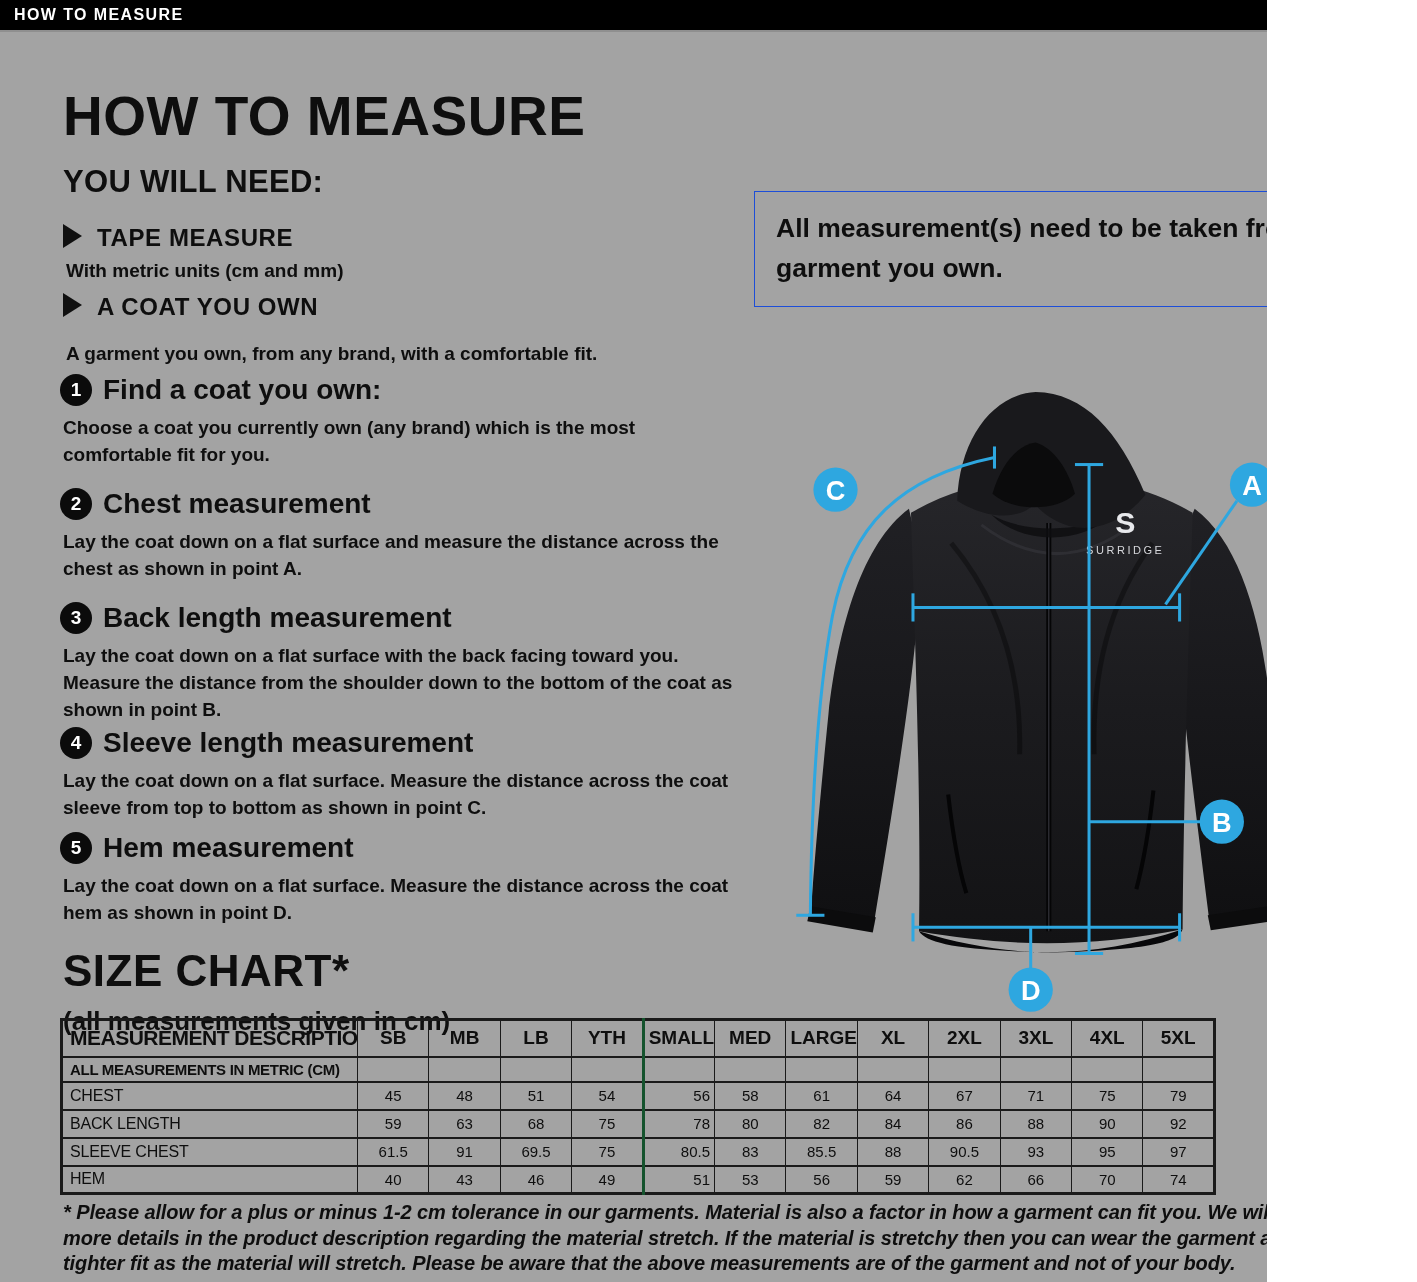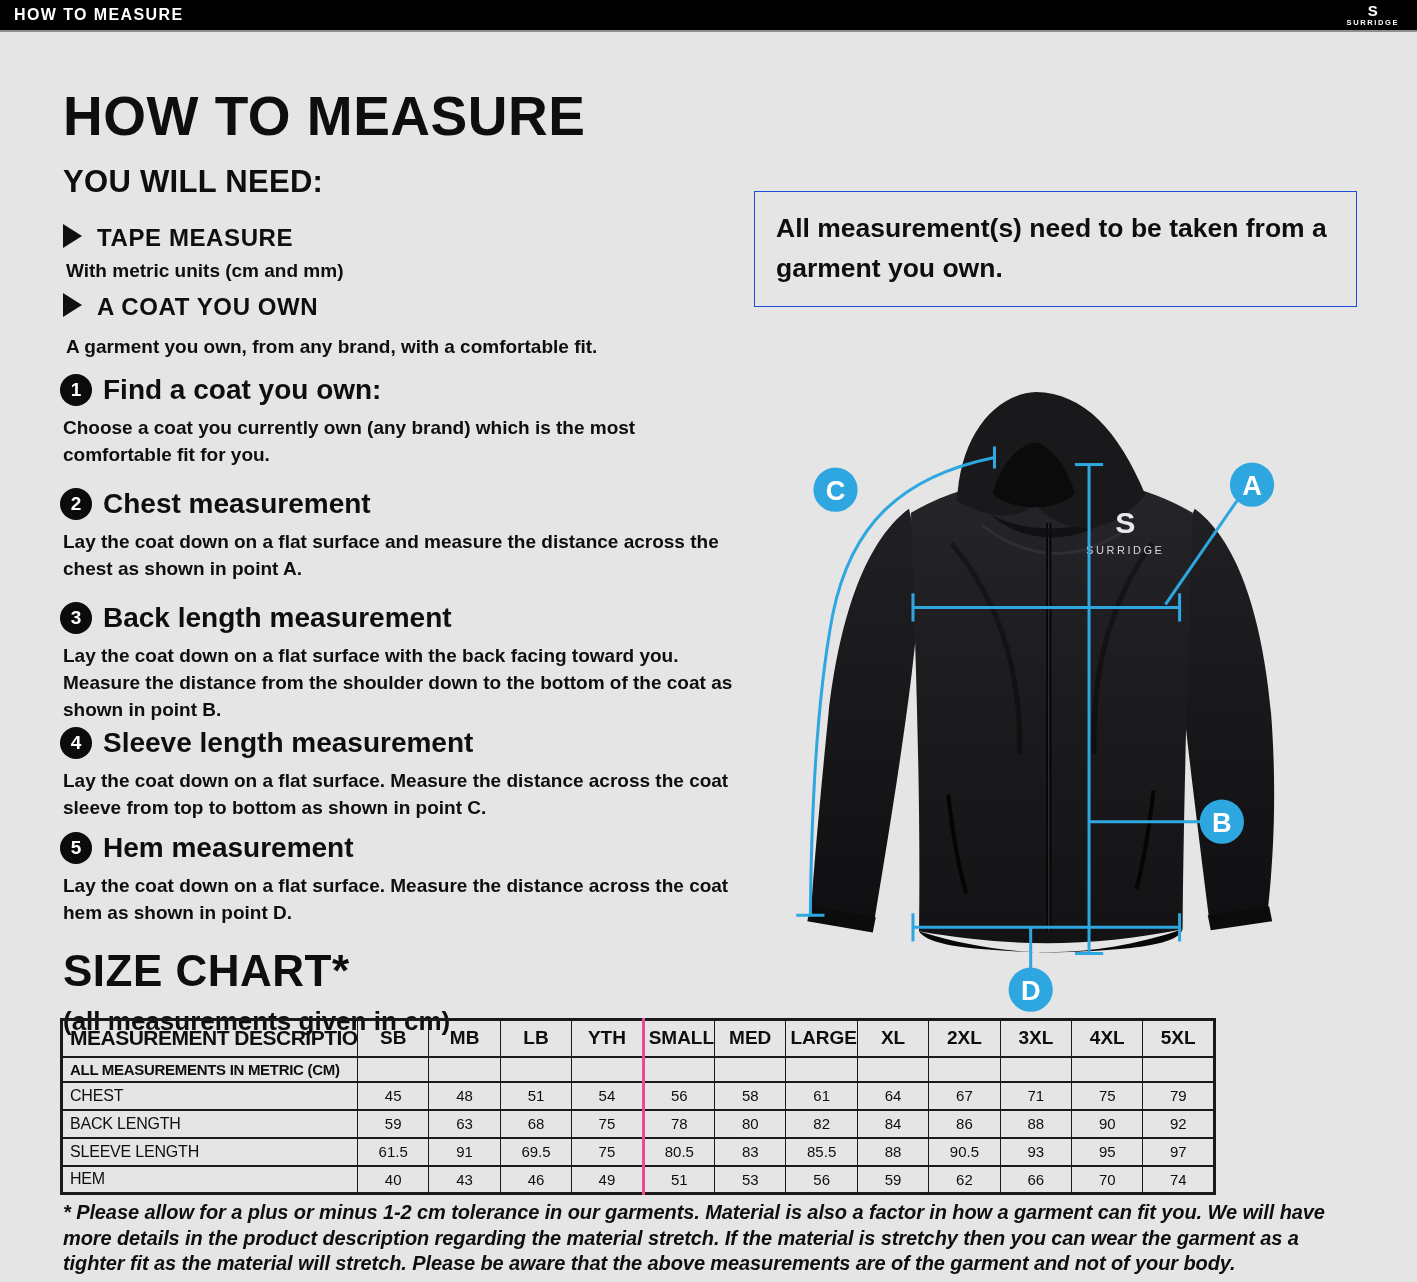--- a/index.html
+++ b/index.html
@@ -1,18 +1,18 @@
 <!DOCTYPE html>
 <html><head>
 <meta charset="utf-8">
 <style>
   * { margin:0; padding:0; box-sizing:border-box; }
   html,body { background:#fff; }
   body { font-family:"Liberation Sans", sans-serif; color:#0e0e0e; }
-  .page { position:relative; width:1417px; height:1282px; background:#e5e5e5; overflow:hidden;padding-left:21px; }
+  .page { position:relative; width:1267px; height:1282px; background:#a3a3a3; overflow:hidden;padding-left:21px; }
 
   
   .topbar { position:absolute; left:0; top:0; width:1417px; height:32px; background:#000;
             display:flex; align-items:center; justify-content:space-between; padding:0 14px;
             border-bottom:2px solid #8f8f8f; }
   .topbar-title { color:#fff; font-size:16px; font-weight:bold; letter-spacing:1.4px; }
   .topbar-logo { display:flex; flex-direction:column; align-items:center; line-height:1; margin-right:4px; }
   .logo-s { color:#fff; font-size:15px; font-weight:bold; }
   .logo-word { color:#fff; font-size:7.5px; font-weight:bold; letter-spacing:1.6px; margin-top:1px; }
 
@@ -20,21 +20,21 @@
   .h1 { position:absolute; left:63px; top:84px; font-size:55px; font-weight:bold; letter-spacing:0.5px; }
   .h2 { position:absolute; left:63px; top:164px; font-size:31px; font-weight:bold; letter-spacing:0.3px; }
 
   
   .req { position:absolute; left:63px; }
   .req-head { display:flex; align-items:flex-start; gap:15px; }
   .tri { width:19px; height:24px; flex:0 0 auto; }
   .req-label { font-size:24px; font-weight:bold; letter-spacing:0.6px; }
   .req-detail { font-size:19px; font-weight:bold; margin-left:3px; }
   #req-1 { top:224px; } #req-1 .req-detail { margin-top:8px; }
-  #req-2 { top:293px; } #req-2 .req-detail { margin-top:15px;text-align:center; }
+  #req-2 { top:293px; } #req-2 .req-detail { margin-top:22px;text-align:center; }
 
   
   .step { position:absolute; left:60px; width:690px; }
   .step-head { display:flex; align-items:center; gap:11px; }
   .step-num { width:32px; height:32px; border-radius:50%; background:#0b0b0b; color:#fff;
               font-size:19px; font-weight:bold; display:flex; align-items:center; justify-content:center; flex:0 0 auto; }
   .step-title { font-size:28px; font-weight:bold;text-align:center; }
   .step-body { font-size:19px; font-weight:bold; line-height:1.42; width:675px; margin:9px 0 0 3px; }
   #step-1 { top:374px; } #step-2 { top:488px; } #step-3 { top:602px; } #step-4 { top:727px; } #step-5 { top:832px; }
 
@@ -56,21 +56,21 @@
                      border-collapse:collapse; table-layout:fixed; border:3px solid #1a1a1a; }
   .size-table th, .size-table td { border:1px solid #1a1a1a; text-align:center; padding:0 4px; overflow:hidden; white-space:nowrap; }
   .size-table col.c0 { width:296px; }
   .size-table thead tr { height:37px; }
   .size-table tr.metric-row { height:25px; }
   .size-table tbody tr.data-row { height:28px; border-top:2px solid #1a1a1a; }
   .size-table thead tr { border-bottom:2px solid #1a1a1a; }
   .size-table th { font-size:19px; font-weight:bold; }
   .size-table th.desc, .size-table td.desc { text-align:left; padding-left:7px; }
   .size-table th.desc { font-size:21px; letter-spacing:-0.5px; }
-  .size-table td.sep, .size-table th.sep { border-left:3px solid #ec4899; }
+  .size-table td.sep, .size-table th.sep { border-left:3px solid #14532d;text-align:right; }
   .metric-row td.desc { font-size:15px; font-weight:bold; letter-spacing:-0.3px; }
   .data-row td.desc { font-size:16px; letter-spacing:-0.2px; }
   .data-row td { font-size:15px; }
 
   
   .footnote { position:absolute; left:63px; top:1200px; width:1302px;
               font-size:20px; font-weight:bold; font-style:italic; line-height:1.28; letter-spacing:-0.1px; }
 </style>
 </head>
 <body>
@@ -296,21 +296,21 @@
         <td class="sep">78</td>
         <td>80</td>
         <td>82</td>
         <td>84</td>
         <td>86</td>
         <td>88</td>
         <td>90</td>
         <td>92</td>
       </tr>
       <tr class="data-row">
-        <td class="desc">SLEEVE LENGTH</td>
+        <td class="desc">SLEEVE CHEST</td>
         <td>61.5</td>
         <td>91</td>
         <td>69.5</td>
         <td>75</td>
         <td class="sep">80.5</td>
         <td>83</td>
         <td>85.5</td>
         <td>88</td>
         <td>90.5</td>
         <td>93</td>

